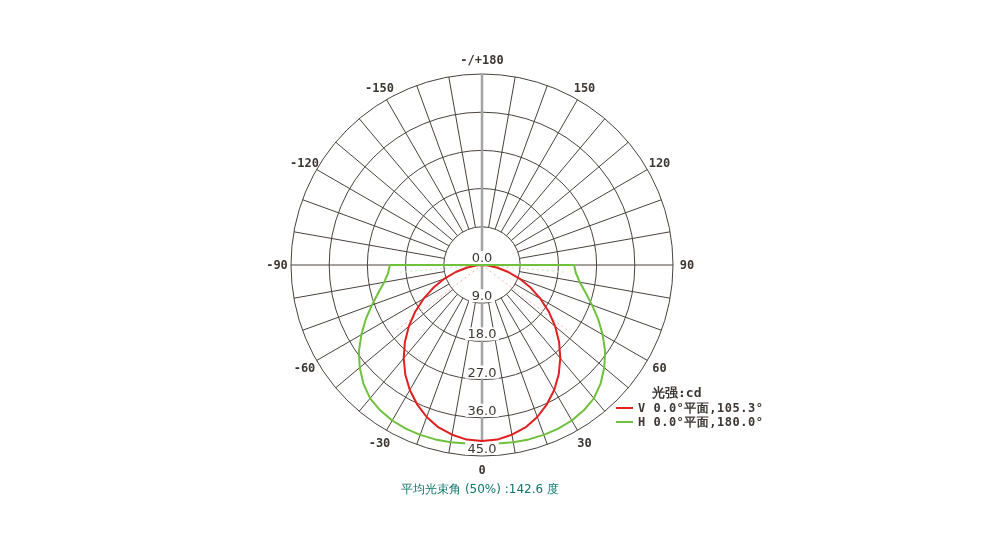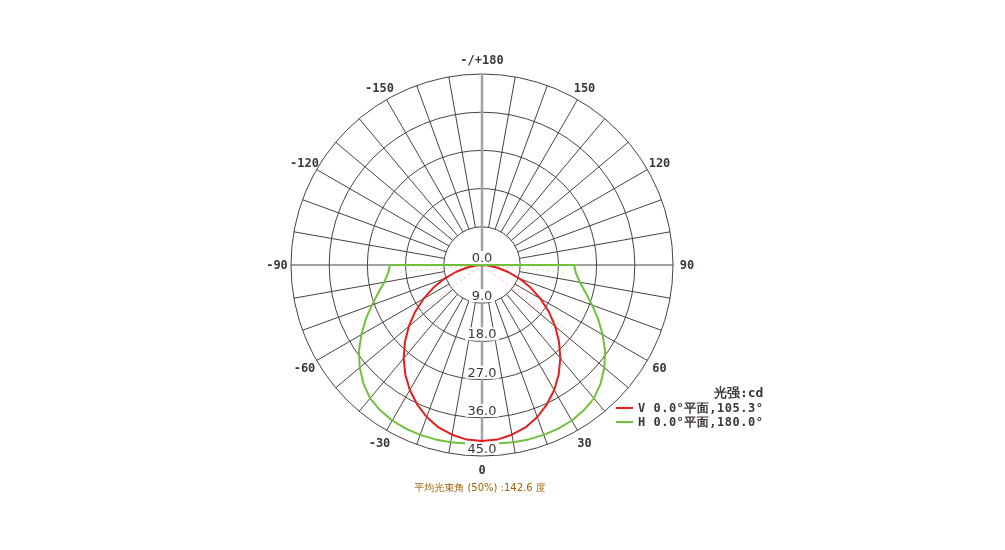--- a/index.html
+++ b/index.html
@@ -24,42 +24,41 @@
     font-family: "DejaVu Sans Mono", monospace;
     font-size: 12px;
     line-height: 14px;
     white-space: nowrap;
   }
   .legend-title {
     font-weight: bold;
     margin-left: 36px;
     margin-bottom: 1px;
     font-size: 13px;
-    text-align: right;
   }
   .legend-row {
     display: flex;
     align-items: center;
     font-weight: bold;
     letter-spacing: 0.5px;
     text-align: right;
   }
   .swatch {
     display: inline-block;
     width: 17px; height: 2px;
     margin-right: 5px;
     flex: 0 0 17px;
   }
   .caption {
     position: absolute;
     left: 282px; top: 481px;
     width: 396px;
     text-align: center;
-    font-size: 10px;
-    color: #a16207;
+    font-size: 12px;
+    color: #0f766e;
     font-family: "DejaVu Sans", sans-serif;
     white-space: nowrap;
   }
 </style>
 </head>
 <body>
 
 <div class="stage">
 
   <svg id="chart" width="1005" height="550" viewBox="0 0 1005 550" xmlns="http://www.w3.org/2000/svg">

